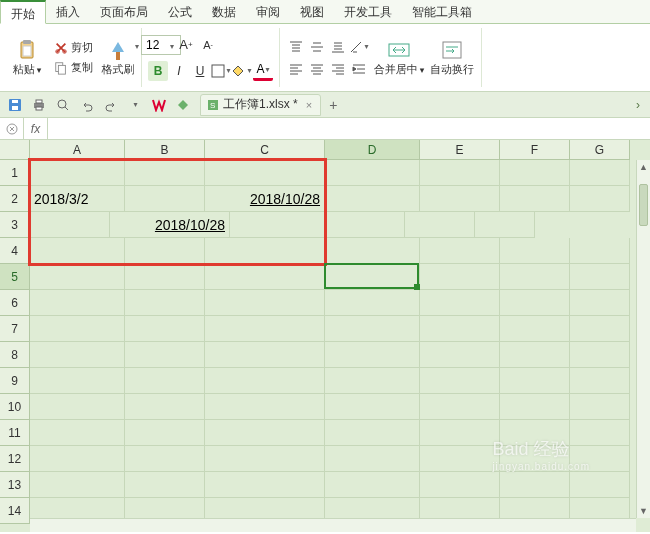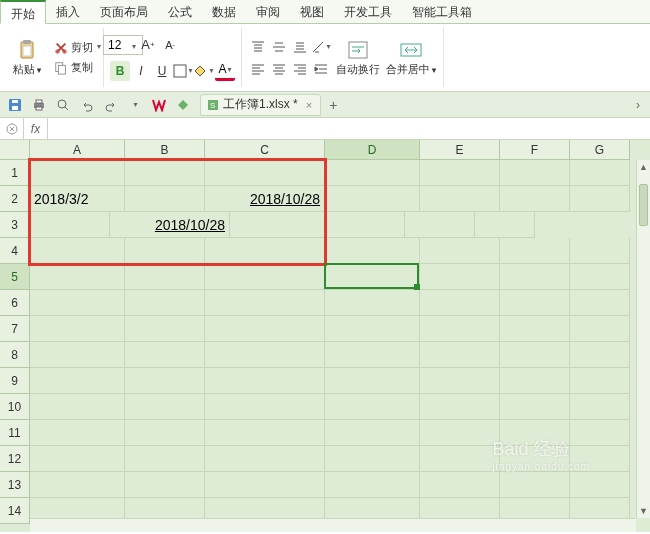--- a/index.html
+++ b/index.html
@@ -106,20 +106,27 @@
         <span>剪切</span>
       </div>
       <div class="smallbtn">
         <svg viewBox="0 0 16 16">
             <rect x="2" y="2" width="8" height="10" fill="#fff" stroke="#888"></rect>
             <rect x="5" y="5" width="8" height="10" fill="#fff" stroke="#888"></rect>
           </svg>
         <span>复制</span>
       </div>
     </div>
+    <div class="bigbtn" style="width:38px">
+      <svg viewBox="0 0 24 24">
+          <path d="M6 14l6-10 6 10z" fill="#7ab8e0"></path>
+          <rect x="10" y="14" width="4" height="8" fill="#c77d3a"></rect>
+        </svg>
+      <span>格式刷</span>
+    </div>
   </div>
 
   <div class="group">
     <div class="col">
       <div class="font-sel">
         <span class="caret-down" style="margin-left:-14px;margin-top:3px;z-index:1"></span>
         <input class="fontsize" value="12" style="">
         <span class="caret-down" style="margin-left:-14px;margin-top:3px"></span>
         <div class="iconbtn" style="font-size:13px">A<sup style="font-size:8px">+</sup></div>
         <div class="iconbtn" style="font-size:11px">A<sup style="font-size:7px">-</sup></div>
@@ -184,33 +191,33 @@
               <path d="M1 3h12M5 6h8M1 9h12M5 12h8" stroke="#555"></path>
             </svg>
           </div>
         <div class="iconbtn">
             <svg viewBox="0 0 14 14">
               <path d="M1 3h12M5 7h8M1 11h12M1 5v4l3-2z" stroke="#555" fill="#555"></path>
             </svg>
           </div>
       </div>
     </div>
+    <div class="bigbtn" style="width:56px">
+      <svg viewBox="0 0 24 24">
+          <rect x="2" y="6" width="20" height="12" fill="none" stroke="#4a8"></rect>
+          <path d="M6 12h12M9 9l-3 3 3 3M15 9l3 3-3 3" stroke="#4a8" fill="none"></path>
+        </svg>
+      <span><span>合并居中</span><span class="caret">▾</span></span>
+    </div>
     <div class="bigbtn" style="width:50px">
       <svg viewBox="0 0 24 24">
           <rect x="3" y="4" width="18" height="16" fill="none" stroke="#888"></rect>
           <path d="M6 9h12M6 13h8l-2-2m2 2l-2 2" stroke="#4a8" fill="none"></path>
         </svg>
       <span>自动换行</span>
-    </div>
-    <div class="bigbtn" style="width:56px">
-      <svg viewBox="0 0 24 24">
-          <rect x="2" y="6" width="20" height="12" fill="none" stroke="#4a8"></rect>
-          <path d="M6 12h12M9 9l-3 3 3 3M15 9l3 3-3 3" stroke="#4a8" fill="none"></path>
-        </svg>
-      <span><span>合并居中</span><span class="caret">▾</span></span>
     </div>
   </div>
 </div>
 
 <div class="qat">
   <div class="qbtn">
       <svg width="14" height="14" viewBox="0 0 14 14">
         <rect x="1" y="1" width="12" height="12" rx="1" fill="#4a8bd4"></rect>
         <rect x="4" y="8" width="6" height="4" fill="#fff"></rect>
         <rect x="4" y="2" width="6" height="3" fill="#fff"></rect>

